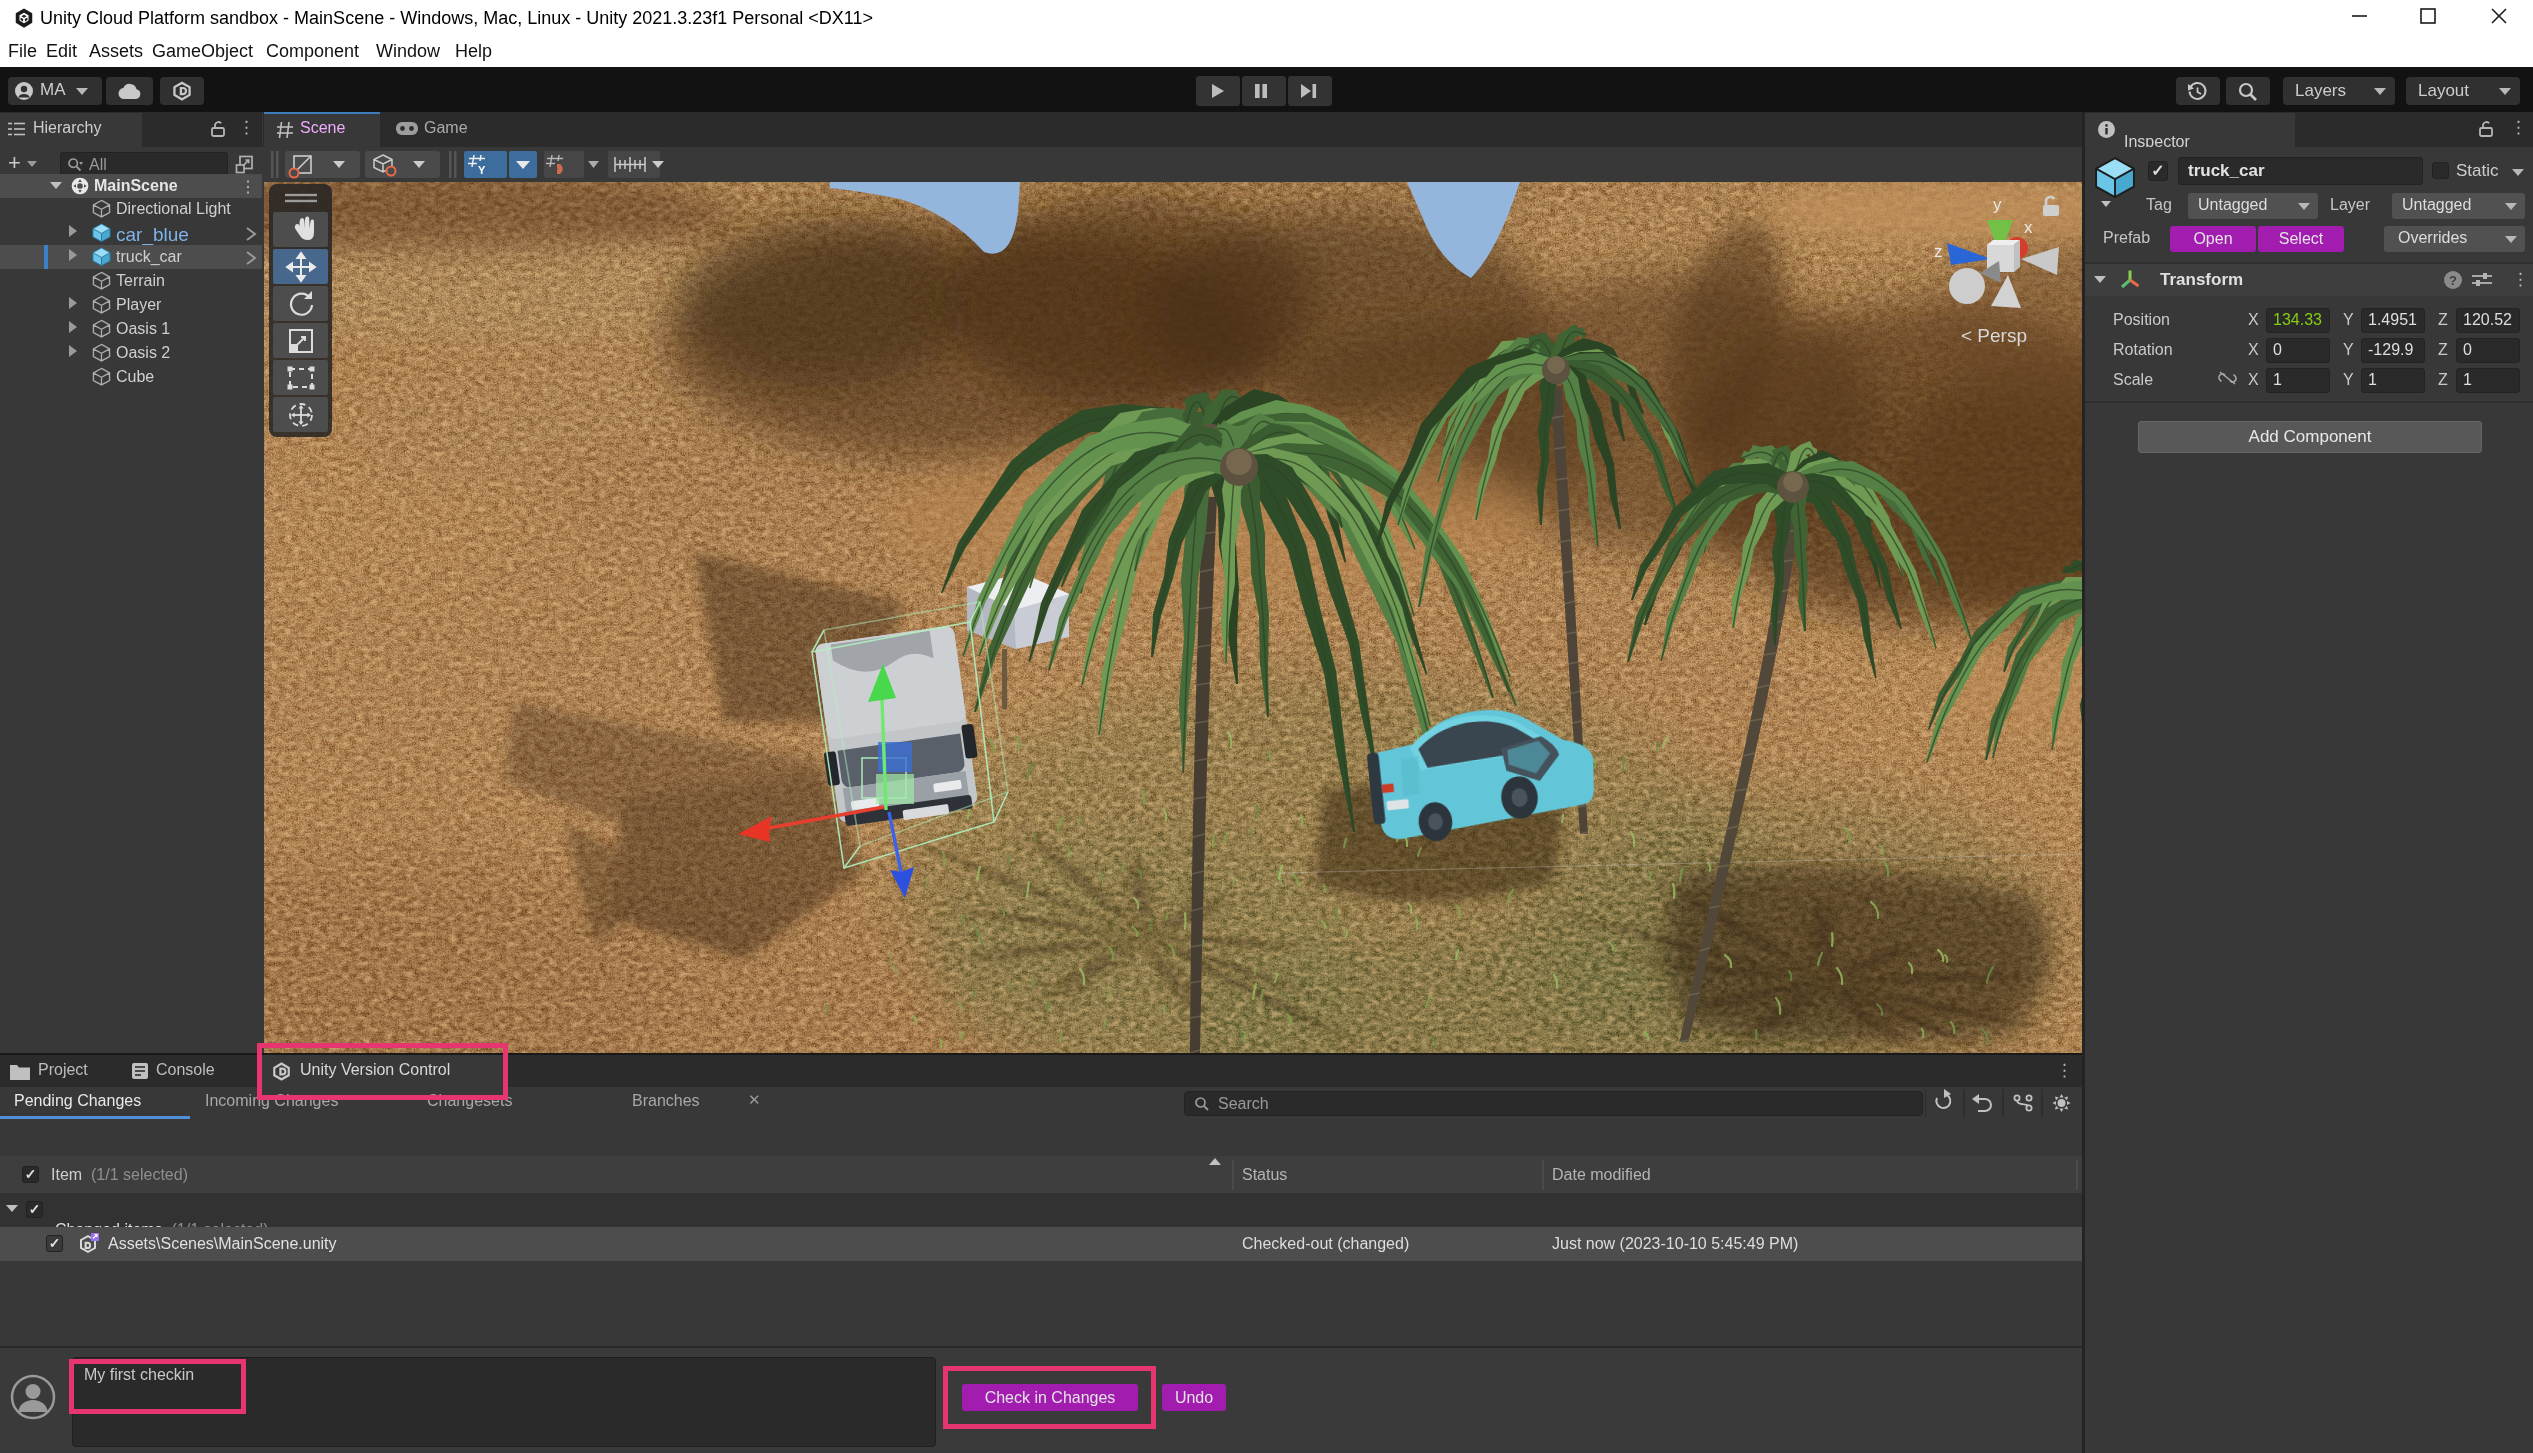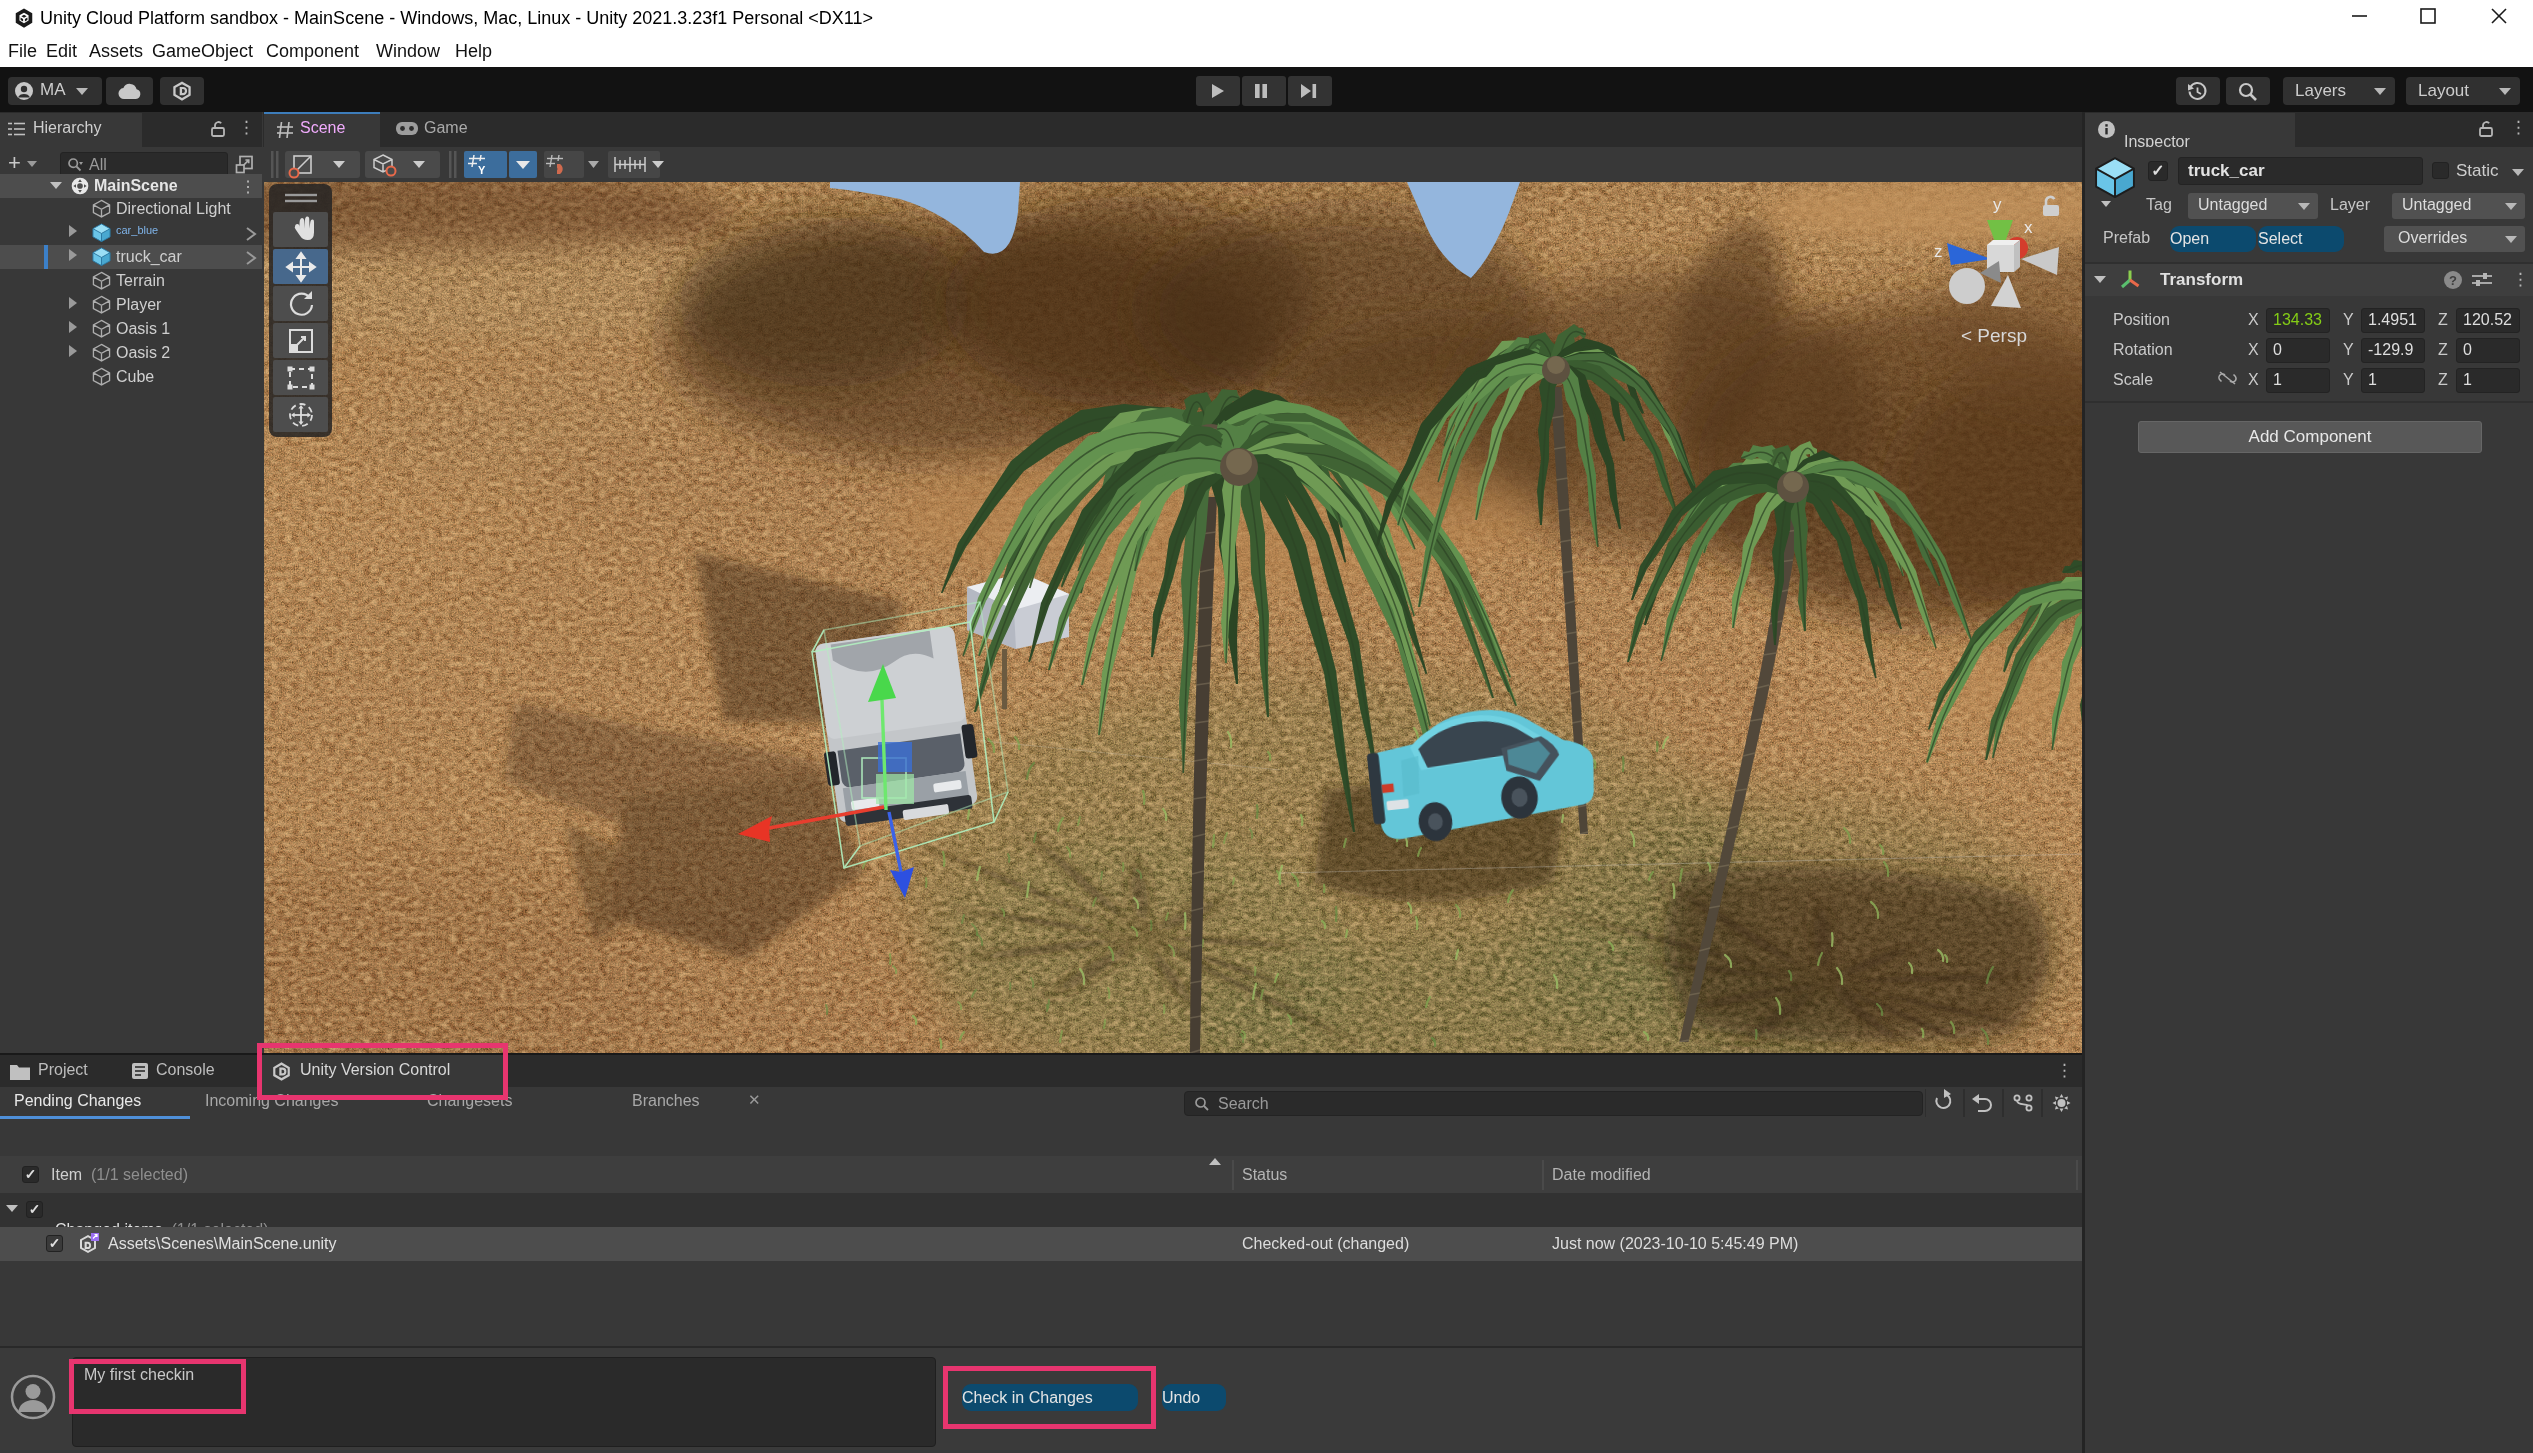--- a/index.html
+++ b/index.html
@@ -2,21 +2,21 @@
 <html><head><meta charset="utf-8">
 <style>
 * { margin:0; padding:0; box-sizing:border-box; }
 html,body { width:2533px; height:1453px; overflow:hidden; background:#383838;
   font-family:"Liberation Sans", sans-serif; }
 .abs { position:absolute; }
 #root { position:relative; width:2533px; height:1453px; }
 .mitem { position:absolute; top:41px; font-size:18px; color:#111; }
 .dim { color:#8f8f8f; }
 .field { background:#2a2a2a; border:1px solid #232323; border-radius:3px; color:#cdcdcd; }
-.btn { background:#0c4a6e; border-radius:9px; color:#e4e4e4; }
+.btn { background:#a21caf; border-radius:3px; color:#e4e4e4; text-align:center; }
 .chk { position:absolute; width:17px; height:17px; background:#2a2a2a; border:1px solid #222;
   border-radius:3px; color:#dedede; font-size:14px; line-height:15px; text-align:center; }
 .chk.on::after { content:"\2713"; font-weight:bold; }
 .pink { position:absolute; border:5px solid #e7356f; }
 .ddarrow { position:absolute; width:0; height:0; border-left:6px solid transparent;
   border-right:6px solid transparent; border-top:7px solid #b8b8b8; }
 </style></head>
 <body>
 <div id="root">
 <div class="abs" style="left:0;top:0;width:2533px;height:37px;background:#fff;"></div>
@@ -135,21 +135,21 @@
 <path fill="none" stroke="#adadad" stroke-width="1.4" d="M10 1.5 L18.5 6.2 L18.5 14.2 L10 18.9 L1.5 14.2 L1.5 6.2 Z M1.5 6.2 L10 10.9 L18.5 6.2 M10 10.9 V18.9"></path>
 </svg>
     <div class="abs" style="left:116px;top:200px;font-size:16px;color:#cfcfcf;">Directional Light</div>
     <div class="abs" style="left:69px;top:225px;width:0;height:0;border-top:6px solid transparent;border-bottom:6px solid transparent;border-left:8px solid #9a9a9a;"></div>
     <svg class="abs" style="left:92px;top:223px" width="19" height="19" viewBox="0 0 20 20">
 <path fill="#6ac5e8" d="M10 1 L19 6 L19 14.6 L10 19.6 L1 14.6 L1 6 Z"></path>
 <path fill="#9adef5" d="M10 1 L19 6 L10 11 L1 6 Z"></path>
 <path fill="#49a8d0" d="M10 11 L19 6 L19 14.6 L10 19.6 Z"></path>
 <path fill="none" stroke="#2b77a0" stroke-width="1" d="M10 1 L19 6 L19 14.6 L10 19.6 L1 14.6 L1 6 Z M1 6 L10 11 L19 6 M10 11 V19.6"></path>
 </svg>
-    <div class="abs" style="left:116px;top:224px;font-size:11px;color:#7fb3e8;">car_blue</div>
+    <div class="abs" style="left:116px;top:224px;font-size:19px;color:#7fb3e8;">car_blue</div>
     <svg class="abs" style="left:245px;top:226px" width="12" height="16" viewBox="0 0 12 16">
       <path d="M2 2 L10 8 L2 14" fill="none" stroke="#9a9a9a" stroke-width="2"></path>
     </svg>
     <div class="abs" style="left:0;top:245px;width:262px;height:24px;background:#4d4d4d;"></div>
     <div class="abs" style="left:44px;top:245px;width:4px;height:24px;background:#3c80c8;"></div>
     <div class="abs" style="left:69px;top:249px;width:0;height:0;border-top:6px solid transparent;border-bottom:6px solid transparent;border-left:8px solid #9a9a9a;"></div>
     <svg class="abs" style="left:92px;top:247px" width="19" height="19" viewBox="0 0 20 20">
 <path fill="#6ac5e8" d="M10 1 L19 6 L19 14.6 L10 19.6 L1 14.6 L1 6 Z"></path>
 <path fill="#9adef5" d="M10 1 L19 6 L10 11 L1 6 Z"></path>
 <path fill="#49a8d0" d="M10 11 L19 6 L19 14.6 L10 19.6 Z"></path>

